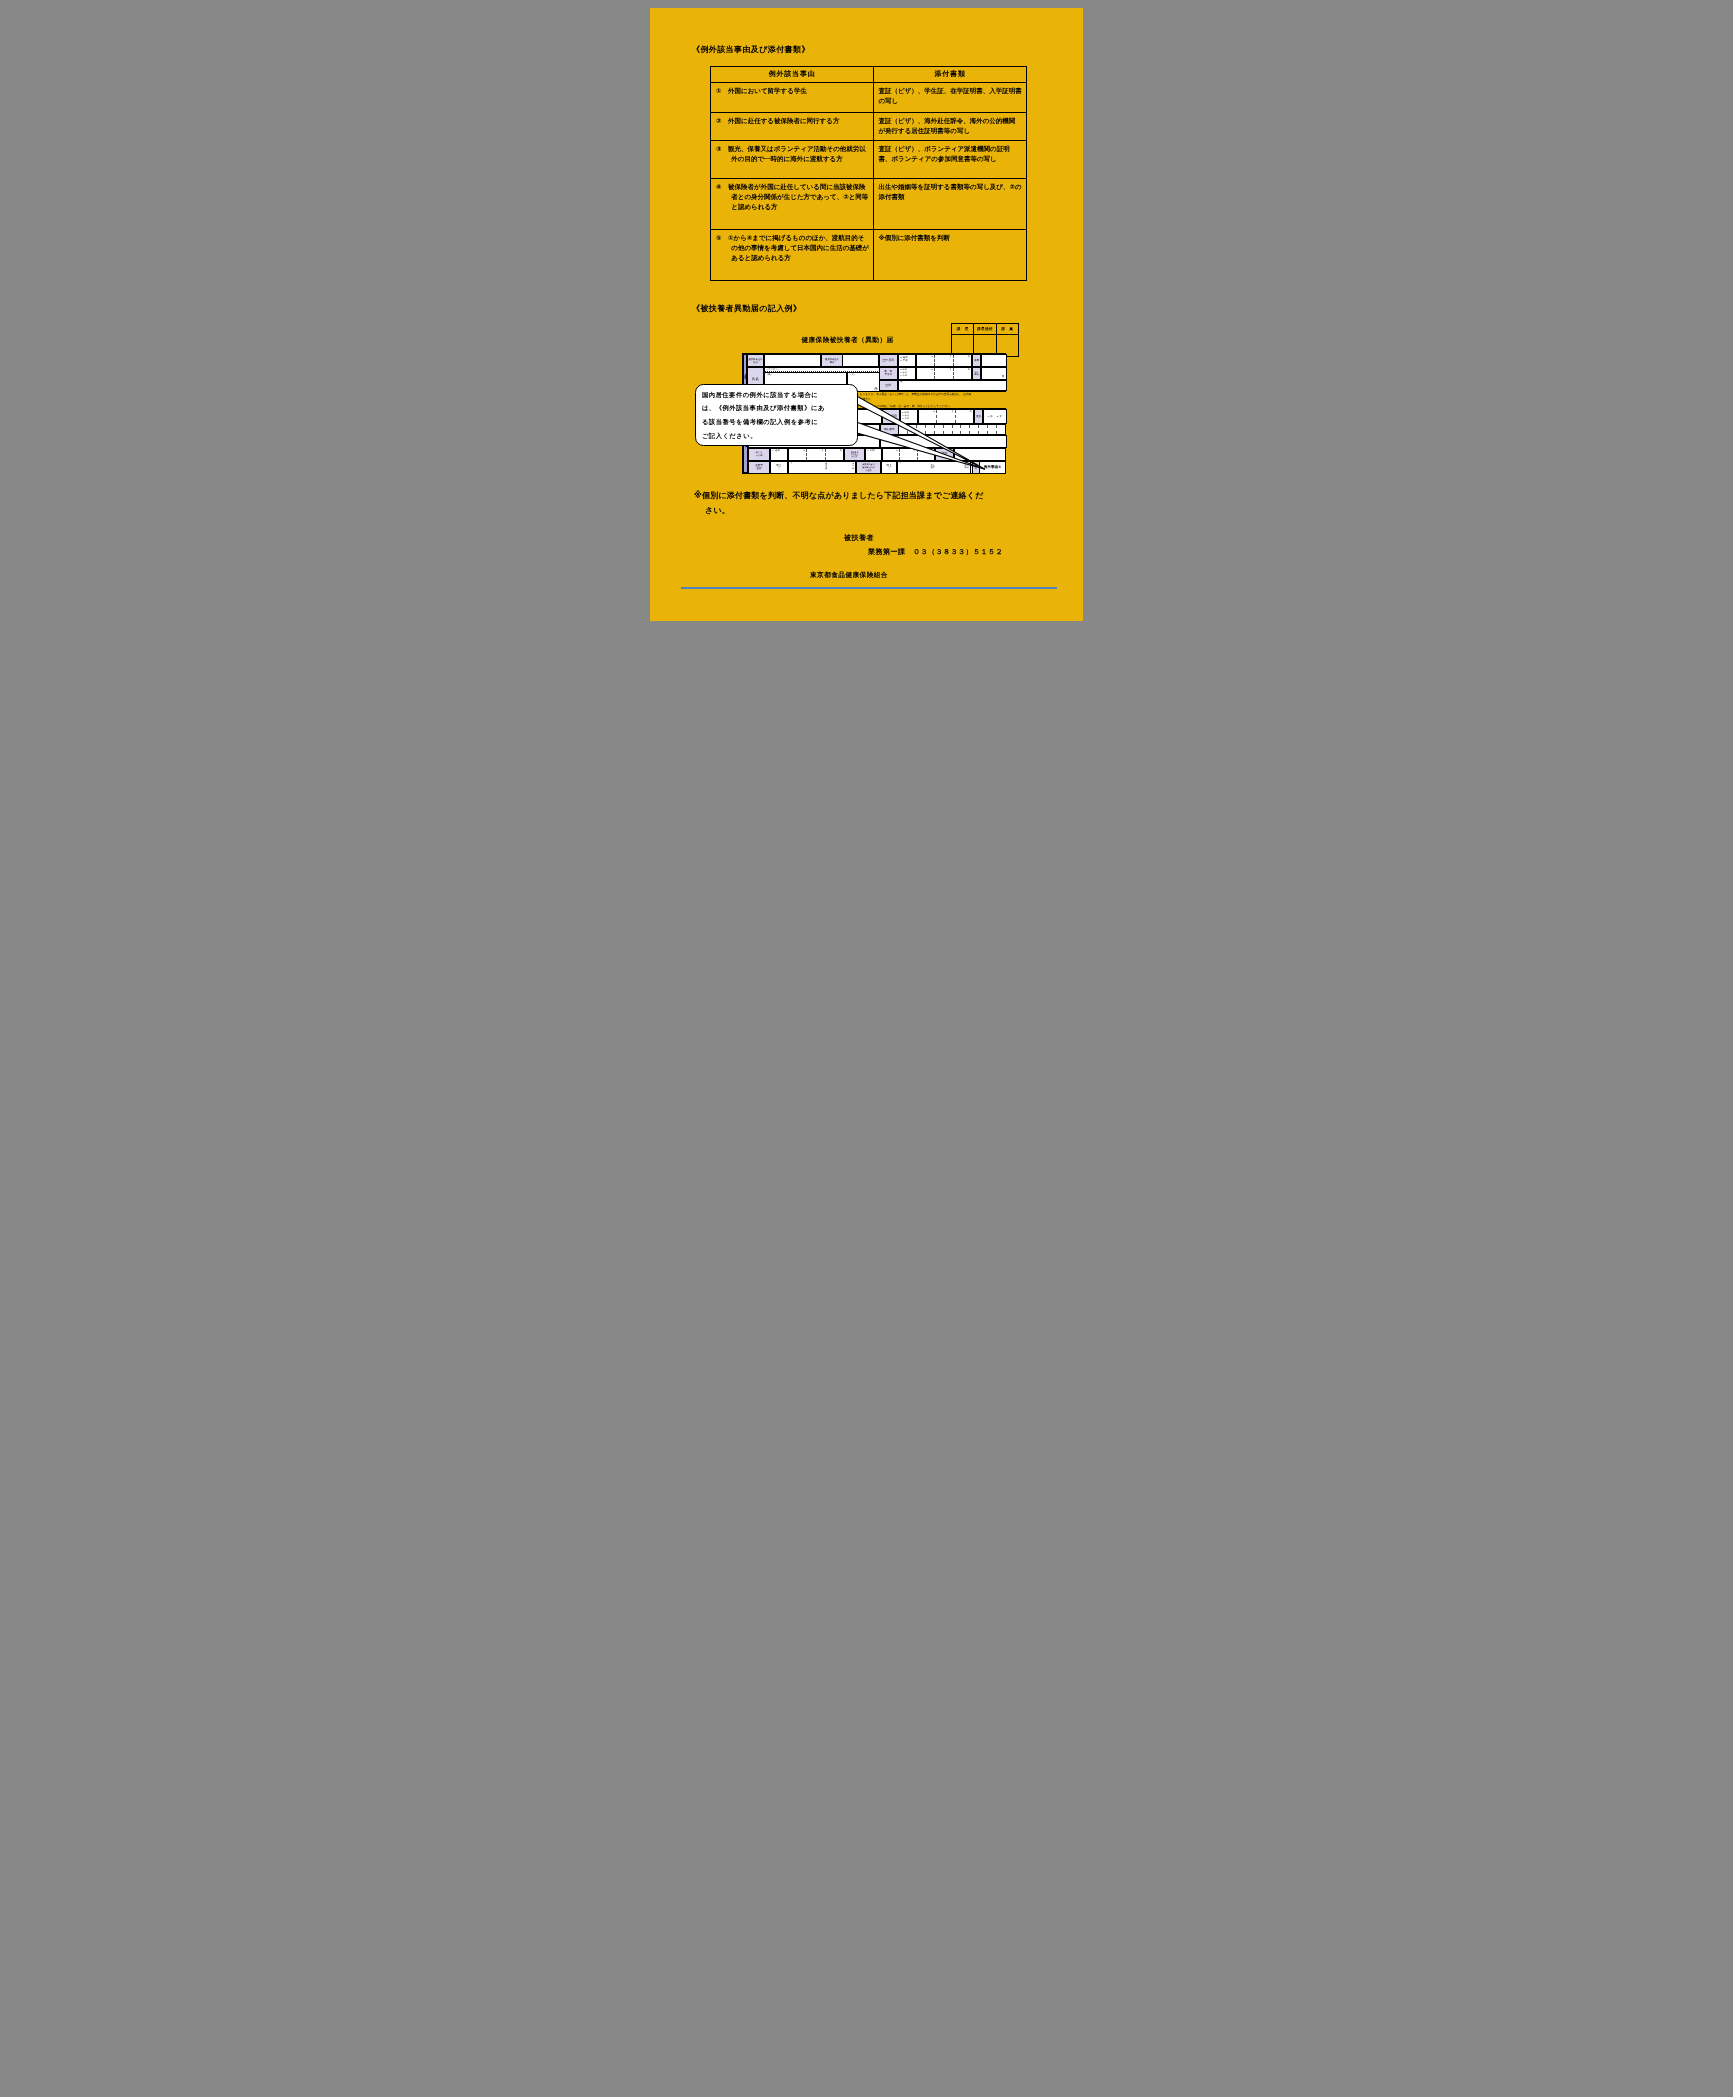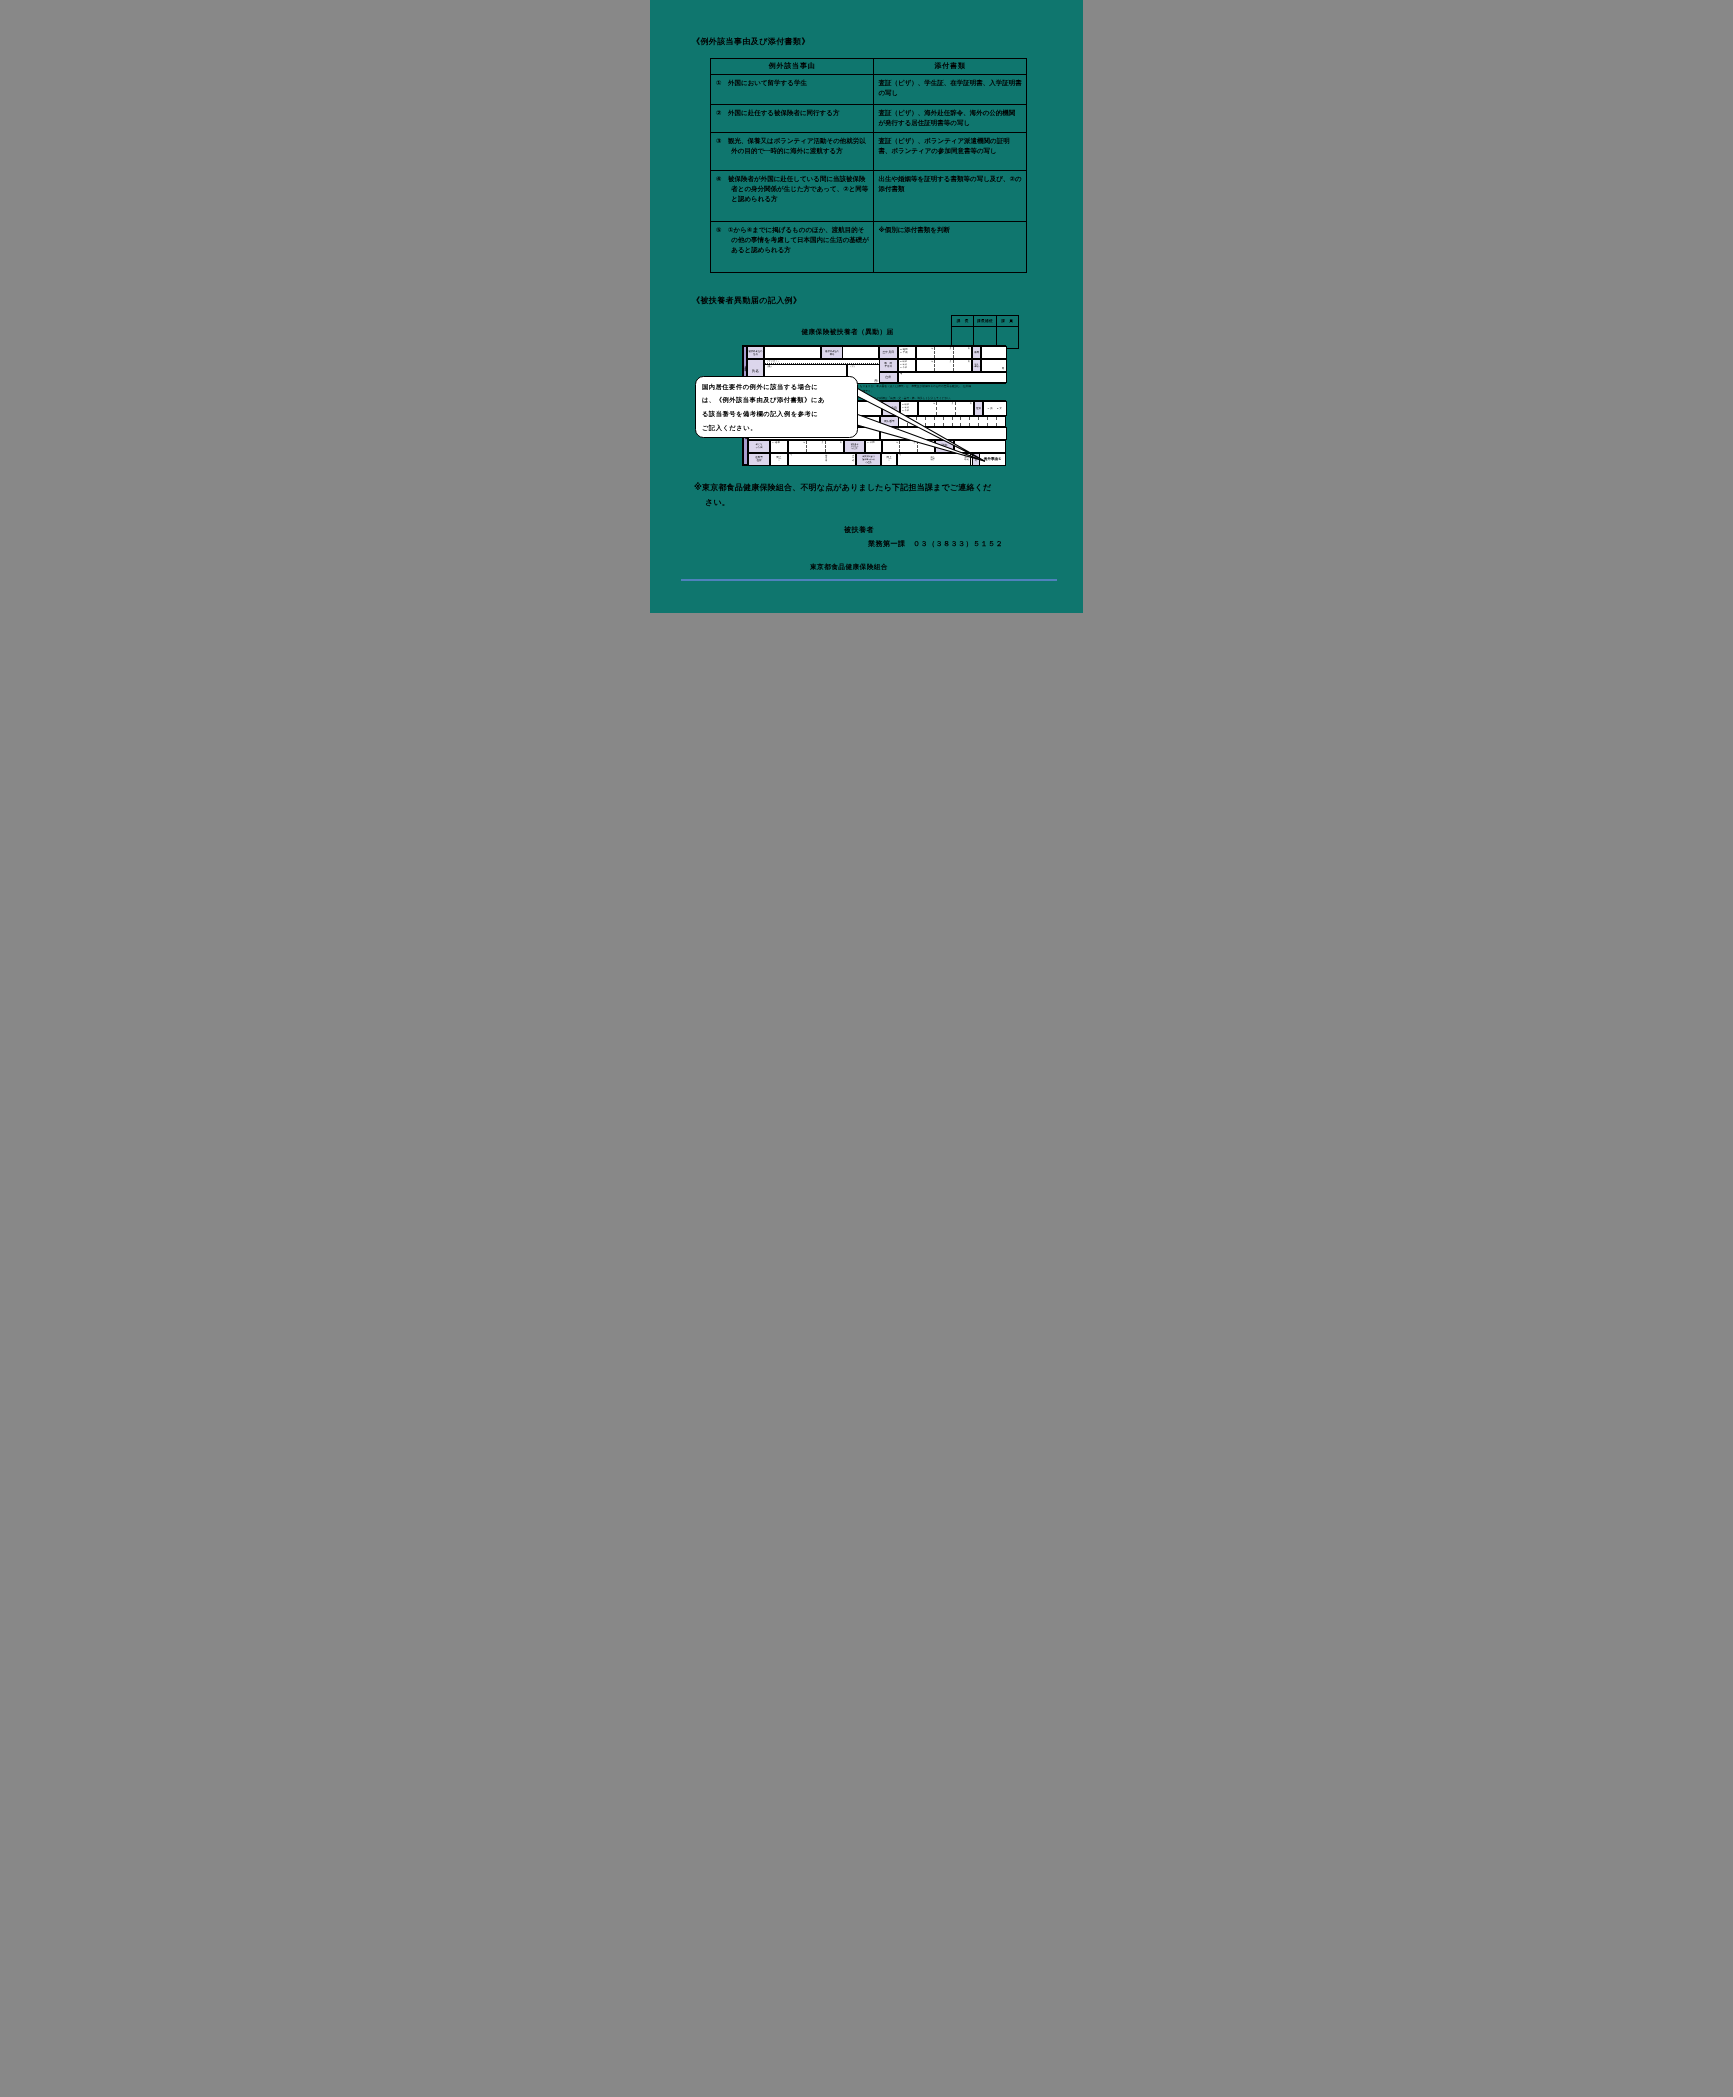--- a/index.html
+++ b/index.html
@@ -1,16 +1,16 @@
 <!DOCTYPE html>
 <html style="font-size:6.7px"><head>
 <meta charset="utf-8">
 <style>
   html,body{margin:0;padding:0;background:#888;}
-  #page{position:relative;width:433px;height:613px;background:#0f766e;margin:0 auto;
+  #page{position:relative;width:433px;height:613px;background:#eab308;margin:8px auto;
         font-family:"Liberation Sans","DejaVu Sans",sans-serif;color:#000;overflow:hidden;}
   .abs{position:absolute;}
   h1,h2{margin:0;font-weight:bold;}
   .sec-title{font-size:8px;font-weight:bold;letter-spacing:0.4px;}
   
   #exc-table{position:absolute;left:60px;top:58px;width:317px;border-collapse:collapse;table-layout:fixed;}
   #exc-table td,#exc-table th{border:0.8px solid #000;vertical-align:top;font-size:6.5px;font-weight:600;
         line-height:1.55;padding:2.5px 4.2px;}
   #exc-table th{text-align:center;font-size:7px;padding:2.1px;letter-spacing:0.8px;}
   #exc-table td.reason{padding-left:5px;}
@@ -294,21 +294,21 @@
     <polygon points="494,988 494,1014 799,1100" fill="#fff" stroke="#000" stroke-width="2.5"></polygon>
   </svg>
 
   <div id="bubble">
     <div>国内居住要件の例外に該当する場合に</div>
     <div>は、《例外該当事由及び添付書類》にあ</div>
     <div>る該当番号を備考欄の記入例を参考に</div>
     <div>ご記入ください。</div>
   </div>
 
-  <div class="abs footer-note" style="left:44px;top:482px;">※東京都食品健康保険組合、不明な点がありましたら下記担当課までご連絡くだ</div>
+  <div class="abs footer-note" style="left:44px;top:482px;">※個別に添付書類を判断、不明な点がありましたら下記担当課までご連絡くだ</div>
   <div class="abs footer-note" style="left:55px;top:497px;">さい。</div>
 
   <div class="abs contact" style="left:194px;top:525px;">被扶養者</div>
   <div class="abs contact" style="left:218px;top:539px;">業務第一課　０３（３８３３）５１５２</div>
   <div class="abs" style="left:160px;top:563px;font-size:6.7px;font-weight:600;letter-spacing:0.4px;">東京都食品健康保険組合</div>
 
   <div id="blue-line" style="background: rgb(79, 129, 189);"></div>
 </div>
 
 

